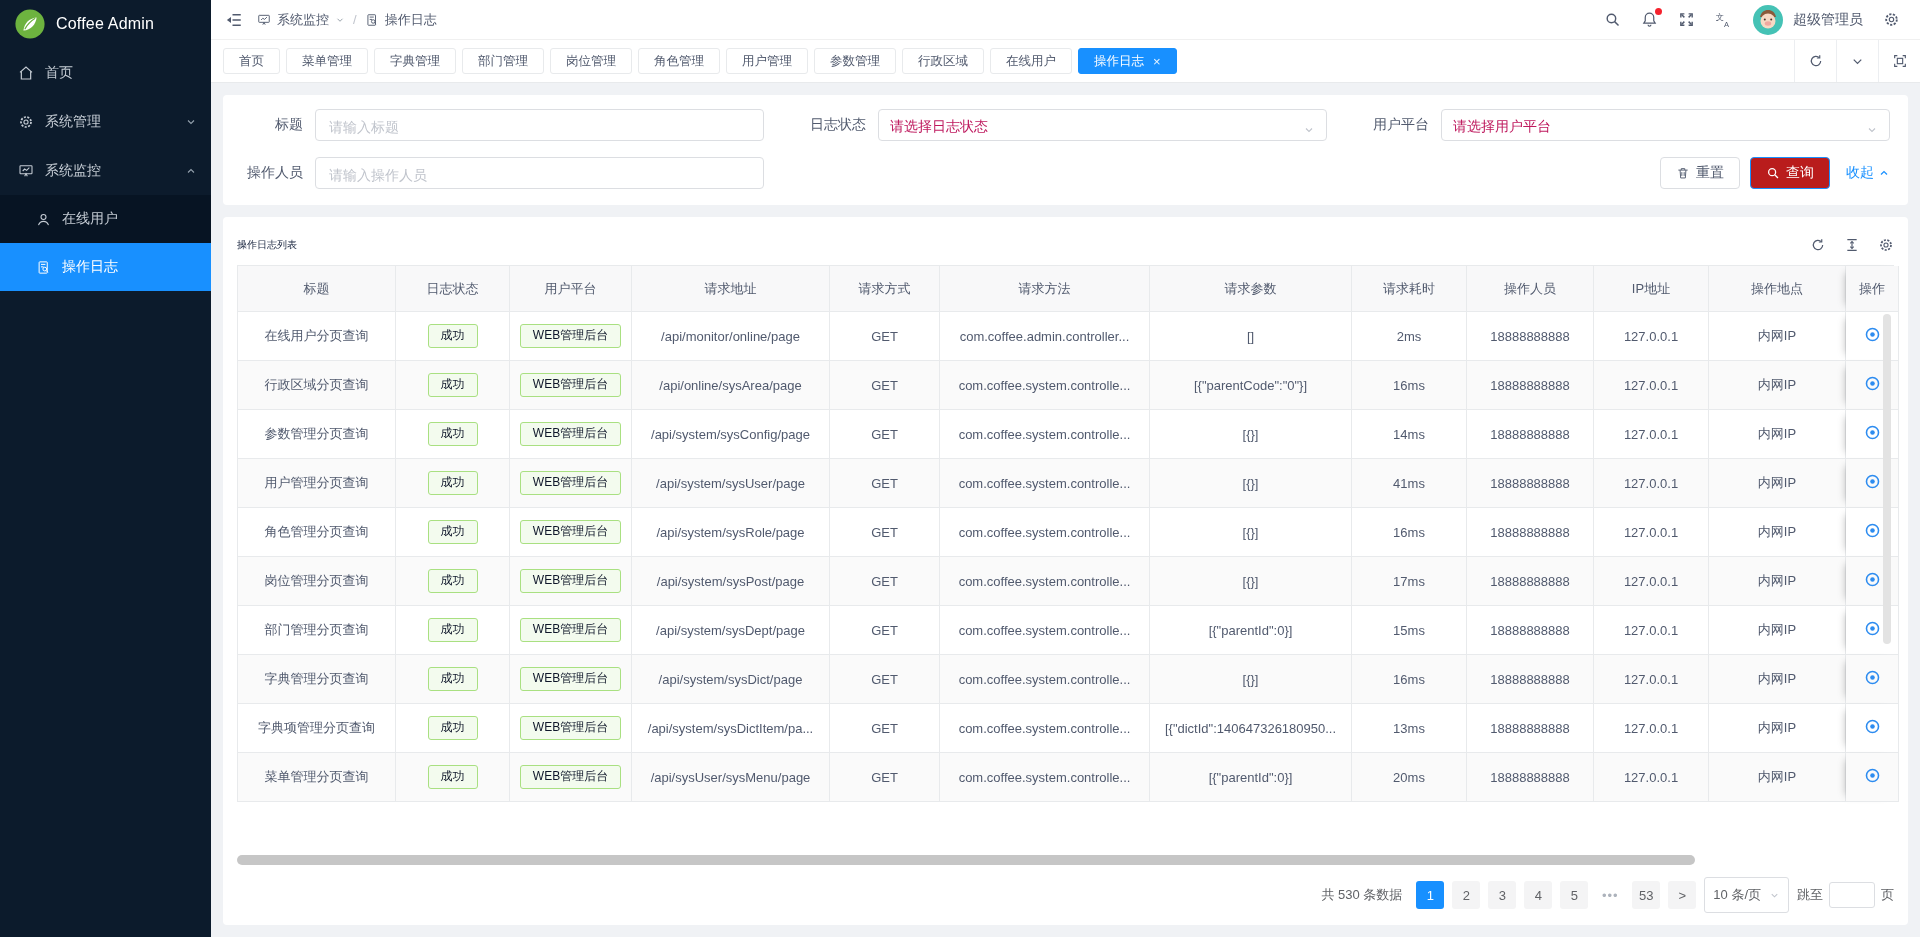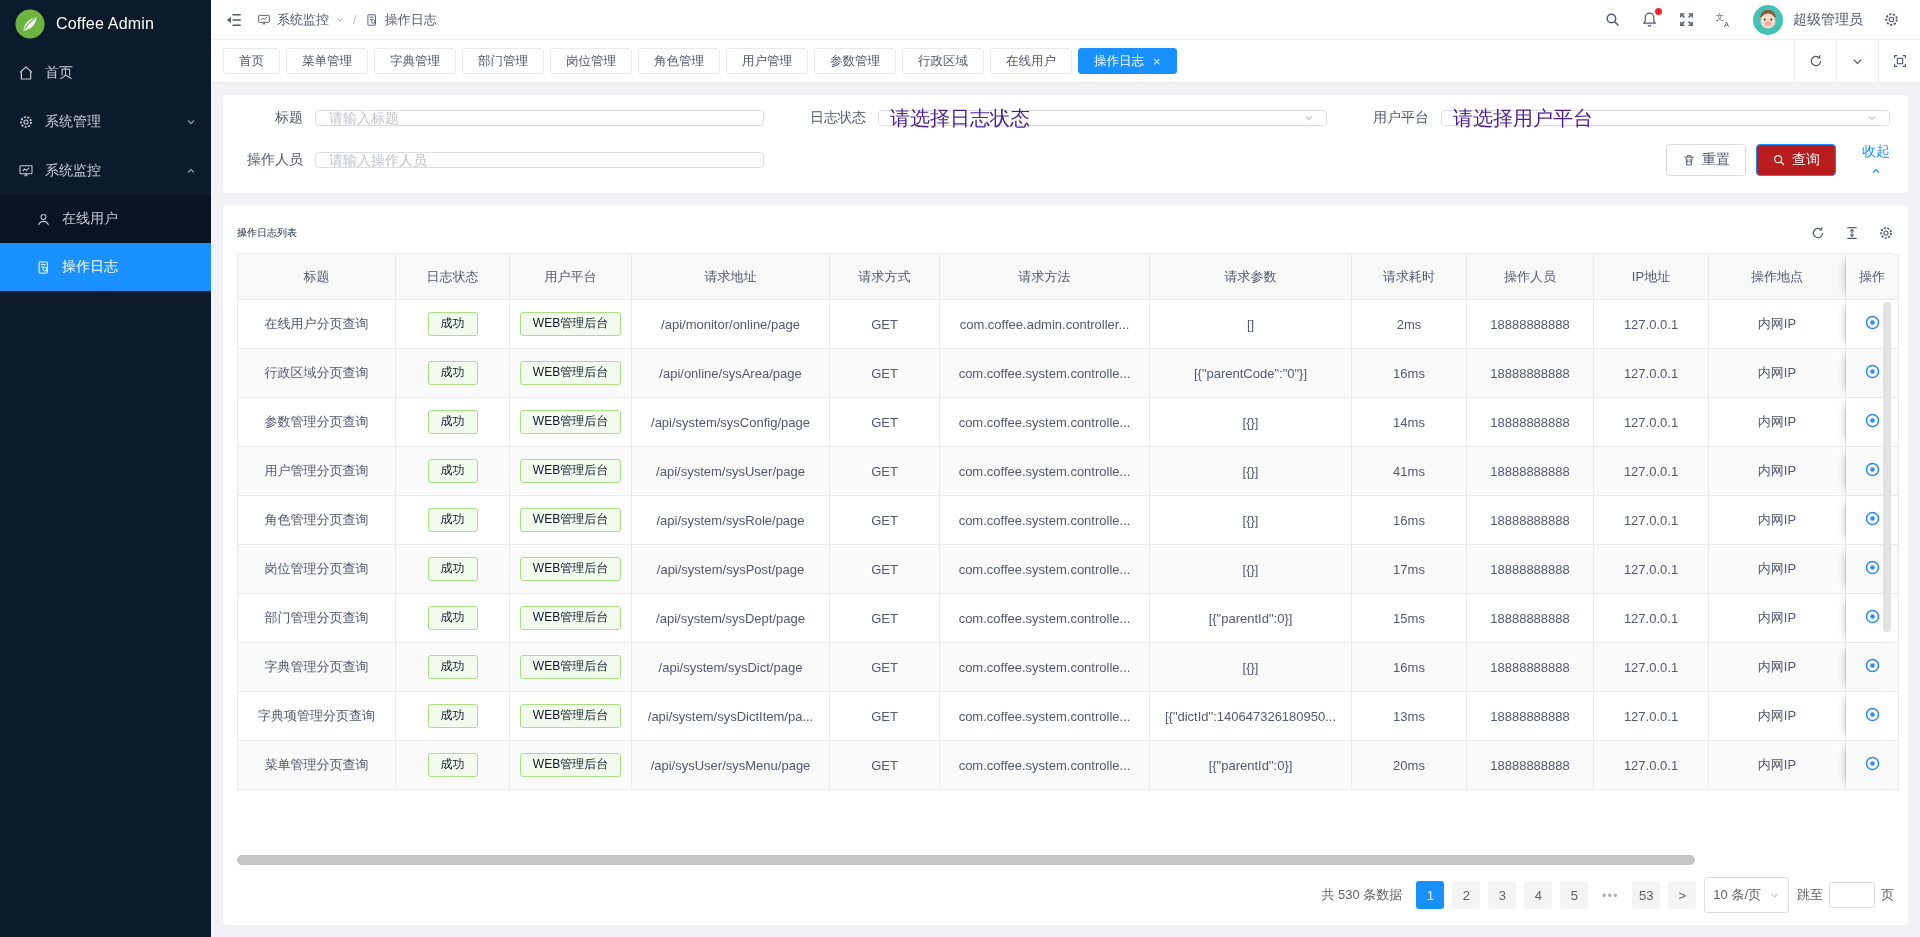--- a/index.html
+++ b/index.html
@@ -44,31 +44,31 @@
                 border-left:1px solid #eceef1; color:#515a6e; cursor:pointer; }
 
   .content { flex:1; background:#f0f2f5; padding:12px; display:flex; flex-direction:column; gap:12px; min-height:0; }
   .card { background:#fff; border-radius:4px; }
 
   
   .search-card { padding:14px 18px 16px 4px; }
   .form-grid { display:grid; grid-template-columns:1fr 1fr 1fr; column-gap:26px; row-gap:16px; }
   .form-item { display:flex; align-items:center; }
   .form-label { width:88px; flex-shrink:0; text-align:right; padding-right:12px; font-size:14px; color:#515a6e; }
-  .field { flex:1; height:16px; border:1px solid #dcdee2; border-radius:4px; background:#fff;
-           display:flex; align-items:center; padding:4px 11px; }
+  .field { flex:1; height:32px; border:1px solid #dcdee2; border-radius:4px; background:#fff;
+           display:flex; align-items:flex-end; padding:4px 11px; }
   .field-input { border:none; outline:none; width:100%; font-size:14px; color:#515a6e; background:transparent; }
   .field-input::placeholder { color:#c0c4cc; }
-  .select .placeholder { flex:1; font-size:20px; color:#4c1d95; }
+  .select .placeholder { flex:1; font-size:14px; color:#be185d; }
   .select .chev { color:#c0c4cc; }
   .form-actions { display:flex; align-items:center; justify-content:flex-end; gap:10px; }
   .btn { height:32px; display:inline-flex; align-items:center; gap:6px; padding:0 15px; border-radius:4px;
          font-size:14px; cursor:pointer; border:1px solid #dcdee2; background:#fff; color:#515a6e; }
   .btn-primary { background:#b91c1c; border-color:#1890ff; color:#fff; }
-  .collapse-link { color:#1890ff; font-size:14px; display:inline-flex; align-items:center; gap:4px; cursor:pointer; margin-left:16px;flex-direction:column; }
+  .collapse-link { color:#1890ff; font-size:14px; display:inline-flex; align-items:center; gap:4px; cursor:pointer; margin-left:6px; }
 
   
   .table-card { flex:1; padding:8px 14px 12px; display:flex; flex-direction:column; min-height:0; }
   .card-head { height:40px; display:flex; align-items:center; }
   .card-title { font-size:10px; color:#17233d; font-weight:500; }
   .card-tools { margin-left:auto; display:flex; align-items:center; gap:18px; color:#515a6e; }
 
   .table-wrap { border:1px solid #e8eaec; border-bottom:none; position:relative; background:#fff; }
   table { border-collapse:separate; border-spacing:0; table-layout:fixed; width:calc(100% - 13px); }
   th { background:#f8f8f9; font-weight:500; font-size:13px; color:#515a6e; height:46px; text-align:center;

